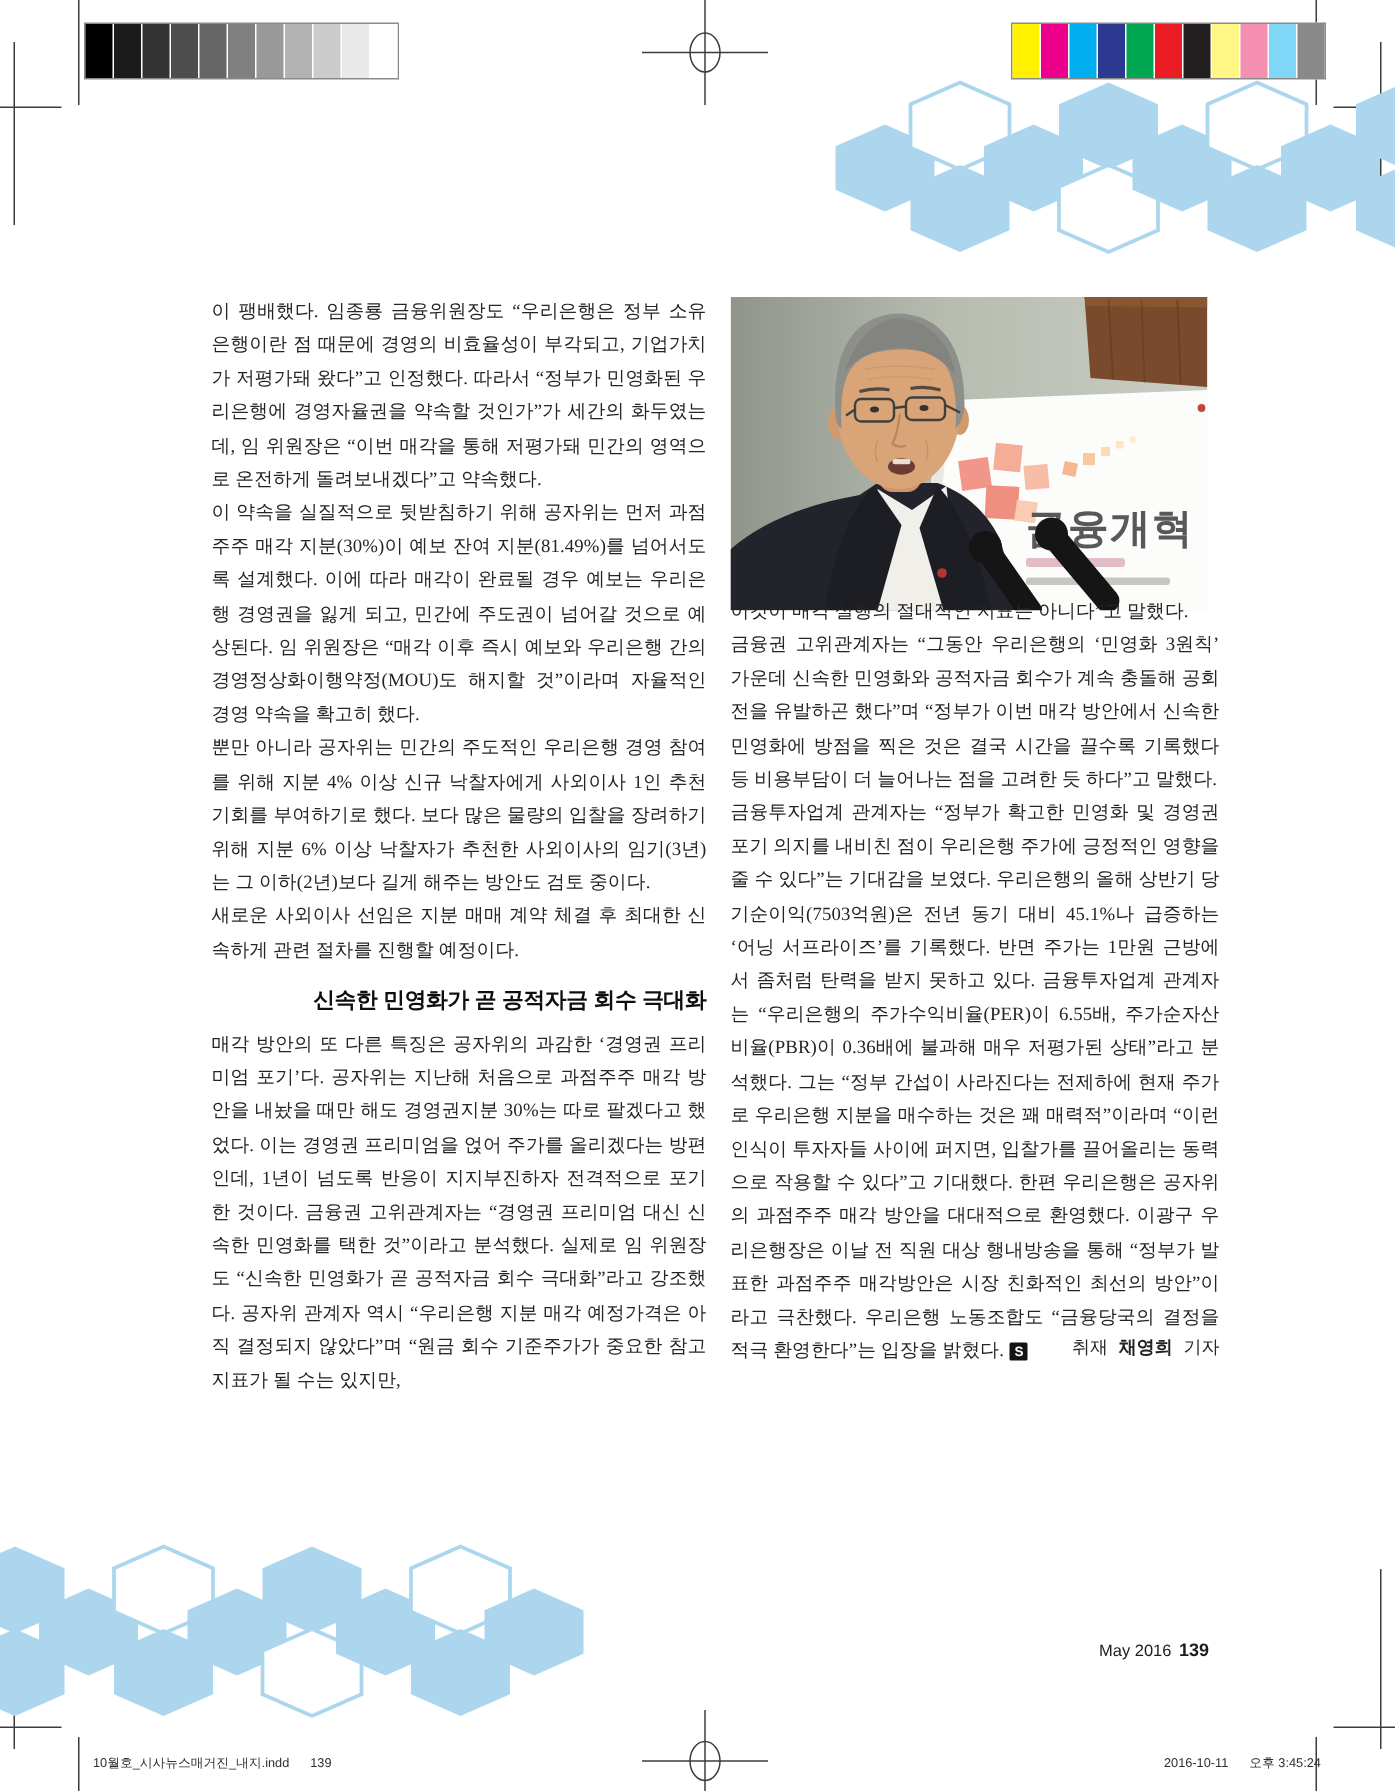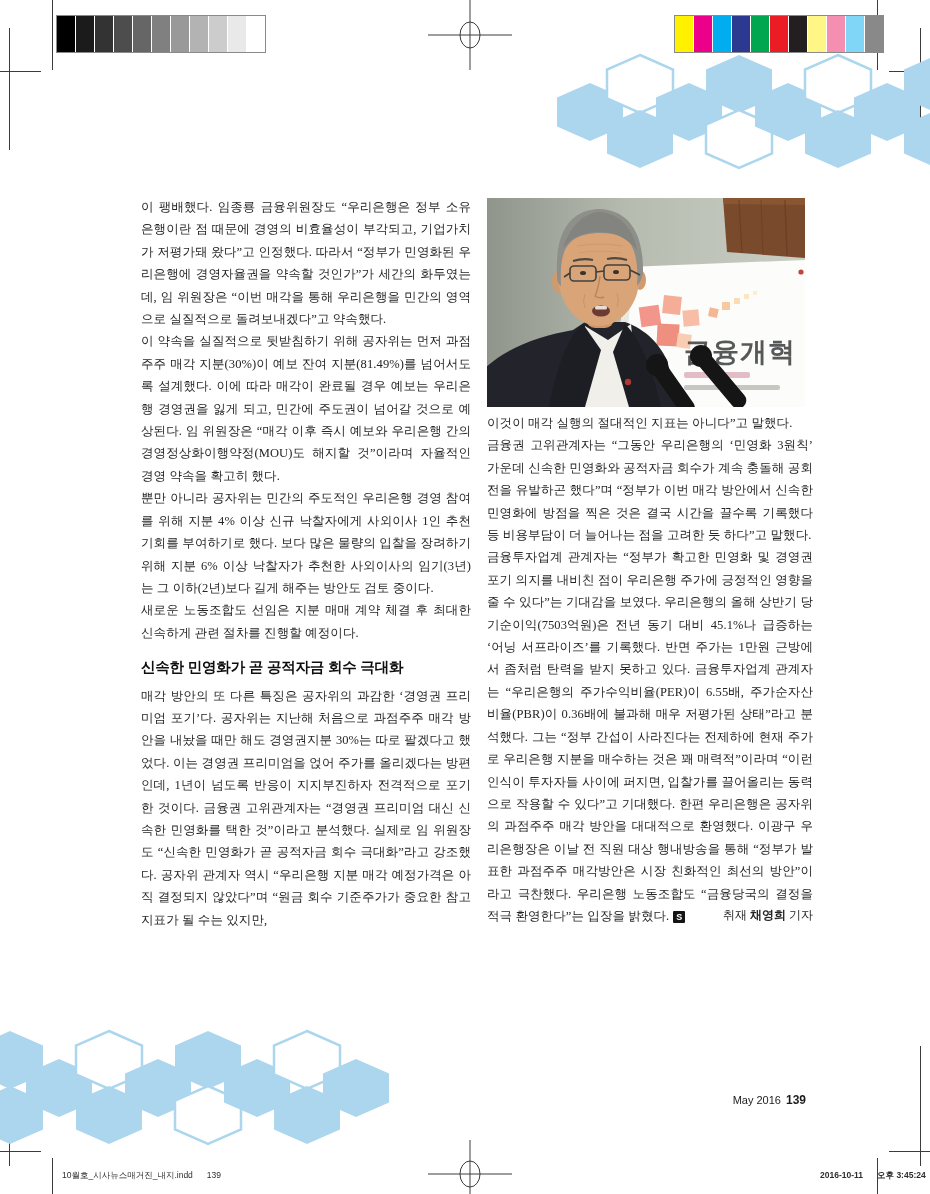--- a/index.html
+++ b/index.html
@@ -17,42 +17,42 @@
   
   .hexsvg{position:absolute;}
   .hf{fill:var(--hex,#abd6ee);}
   .hw{fill:#ffffff;stroke:var(--hex,#abd6ee);stroke-width:2.5;}
 
   
   .col{position:absolute;font-size:12.5px;line-height:22.4px;color:#242424;
        text-align:justify;word-break:break-all;letter-spacing:0.1px;}
   .col p{margin:0;}
   .col-left{left:141px;top:196px;width:330px;}
-  .col-right{left:487px;top:412px;width:326px;}
+  .col-right{left:487px;top:396px;width:326px;}
   .section-heading{font-family:"Liberation Sans","DejaVu Sans",sans-serif;
        font-size:14.5px;font-weight:bold;color:#0e0e0e;margin:12px 0 6px 0;
-       letter-spacing:-0.2px;text-align:left;}
+       letter-spacing:-0.2px;text-align:right;}
   .endmark{display:inline-block;width:12px;height:12px;background:#141414;color:#fff;
        font:bold 9px/12px "Liberation Sans",sans-serif;text-align:center;margin-left:4px;
        border-radius:1px;vertical-align:0px;}
-  .byline{position:absolute;right:0;bottom:1px;font-size:12px;color:#242424;letter-spacing:0;}
+  .byline{position:absolute;right:0;bottom:1px;font-size:12px;color:#242424;letter-spacing:0;font-family:Liberation Mono, monospace;}
   .byline .b{font-weight:bold;}
 
   
   .photo{position:absolute;left:487px;top:198px;width:318px;height:209px;overflow:hidden;}
   .photo svg{display:block;}
 
   
   .footer{position:absolute;left:0;top:1093px;width:806px;text-align:right;
        font-family:"Liberation Sans","DejaVu Sans",sans-serif;font-size:11px;color:#1c1c1c;}
   .footer .pagenum{font-weight:bold;font-size:12px;margin-left:5px;}
   .slug{position:absolute;top:1170px;font-family:"Liberation Sans","DejaVu Sans",sans-serif;
        font-size:8.5px;color:#2e2e2e;white-space:nowrap;}
   .slug-left{left:62px;}
-  .slug-right{left:820px;font-weight:bold;}
+  .slug-right{left:776px;}
   .slug .gap{display:inline-block;width:14px;}
 </style>
 </head>
 <body>
 
 <div class="page">
 
   <div class="mark" style="left:52px;top:0;width:1px;height:70px;"></div>
   <div class="mark" style="left:0;top:71px;width:41px;height:1px;"></div>
   <div class="mark" style="left:9px;top:28px;width:1px;height:122px;"></div>
@@ -213,24 +213,24 @@
       <g fill="#151515">
         <rect x="162" y="167" width="16" height="60" rx="8" transform="rotate(-35 170 167)"></rect>
         <circle cx="170" cy="167" r="11"></circle>
         <rect x="206" y="158" width="16" height="66" rx="8" transform="rotate(-40 214 158)"></rect>
         <circle cx="214" cy="158" r="11"></circle>
       </g>
     </svg>
   </div>
 
   <div class="col col-left">
-    <p>이 팽배했다. 임종룡 금융위원장도 “우리은행은 정부 소유 은행이란 점 때문에 경영의 비효율성이 부각되고, 기업가치가 저평가돼 왔다”고 인정했다. 따라서 “정부가 민영화된 우리은행에 경영자율권을 약속할 것인가”가 세간의 화두였는데, 임 위원장은 “이번 매각을 통해 우리은행을 민간의 영역으로 실질적으로 돌려보내겠다”고 약속했다.</p>
+    <p>이 팽배했다. 임종룡 금융위원장도 “우리은행은 정부 소유 은행이란 점 때문에 경영의 비효율성이 부각되고, 기업가치가 저평가돼 왔다”고 인정했다. 따라서 “정부가 민영화된 우리은행에 경영자율권을 약속할 것인가”가 세간의 화두였는데, 임 위원장은 “이번 매각을 통해 저평가돼 민간의 영역으로 온전하게 돌려보내겠다”고 약속했다.</p>
     <p>이 약속을 실질적으로 뒷받침하기 위해 공자위는 먼저 과점주주 매각 지분(30%)이 예보 잔여 지분(81.49%)를 넘어서도록 설계했다. 이에 따라 매각이 완료될 경우 예보는 우리은행 경영권을 잃게 되고, 민간에 주도권이 넘어갈 것으로 예상된다. 임 위원장은 “매각 이후 즉시 예보와 우리은행 간의 경영정상화이행약정(MOU)도 해지할 것”이라며 자율적인 경영 약속을 확고히 했다.</p>
     <p>뿐만 아니라 공자위는 민간의 주도적인 우리은행 경영 참여를 위해 지분 4% 이상 신규 낙찰자에게 사외이사 1인 추천 기회를 부여하기로 했다. 보다 많은 물량의 입찰을 장려하기 위해 지분 6% 이상 낙찰자가 추천한 사외이사의 임기(3년)는 그 이하(2년)보다 길게 해주는 방안도 검토 중이다.</p>
-    <p>새로운 노동조합도 선임은 지분 매매 계약 체결 후 최대한 신속하게 관련 절차를 진행할 예정이다.</p>
+    <p>새로운 사외이사 선임은 지분 매매 계약 체결 후 최대한 신속하게 관련 절차를 진행할 예정이다.</p>
     <h2 class="section-heading">신속한 민영화가 곧 공적자금 회수 극대화</h2>
     <p>매각 방안의 또 다른 특징은 공자위의 과감한 ‘경영권 프리미엄 포기’다. 공자위는 지난해 처음으로 과점주주 매각 방안을 내놨을 때만 해도 경영권지분 30%는 따로 팔겠다고 했었다. 이는 경영권 프리미엄을 얹어 주가를 올리겠다는 방편인데, 1년이 넘도록 반응이 지지부진하자 전격적으로 포기한 것이다. 금융권 고위관계자는 “경영권 프리미엄 대신 신속한 민영화를 택한 것”이라고 분석했다. 실제로 임 위원장도 “신속한 민영화가 곧 공적자금 회수 극대화”라고 강조했다. 공자위 관계자 역시 “우리은행 지분 매각 예정가격은 아직 결정되지 않았다”며 “원금 회수 기준주가가 중요한 참고지표가 될 수는 있지만,</p>
   </div>
 
   <div class="col col-right">
     <p>이것이 매각 실행의 절대적인 지표는 아니다”고 말했다.</p>
     <p>금융권 고위관계자는 “그동안 우리은행의 ‘민영화 3원칙’ 가운데 신속한 민영화와 공적자금 회수가 계속 충돌해 공회전을 유발하곤 했다”며 “정부가 이번 매각 방안에서 신속한 민영화에 방점을 찍은 것은 결국 시간을 끌수록 기록했다 등 비용부담이 더 늘어나는 점을 고려한 듯 하다”고 말했다.</p>
     <p>
       <span>금융투자업계 관계자는 “정부가 확고한 민영화 및 경영권 포기 의지를 내비친 점이 우리은행 주가에 긍정적인 영향을 줄 수 있다”는 기대감을 보였다. 우리은행의 올해 상반기 당기순이익(7503억원)은 전년 동기 대비 45.1%나 급증하는 ‘어닝 서프라이즈’를 기록했다. 반면 주가는 1만원 근방에서 좀처럼 탄력을 받지 못하고 있다. 금융투자업계 관계자는 “우리은행의 주가수익비율(PER)이 6.55배, 주가순자산비율(PBR)이 0.36배에 불과해 매우 저평가된 상태”라고 분석했다. 그는 “정부 간섭이 사라진다는 전제하에 현재 주가로 우리은행 지분을 매수하는 것은 꽤 매력적”이라며 “이런 인식이 투자자들 사이에 퍼지면, 입찰가를 끌어올리는 동력으로 작용할 수 있다”고 기대했다. 한편 우리은행은 공자위의 과점주주 매각 방안을 대대적으로 환영했다. 이광구 우리은행장은 이날 전 직원 대상 행내방송을 통해 “정부가 발표한 과점주주 매각방안은 시장 친화적인 최선의 방안”이라고 극찬했다. 우리은행 노동조합도 “금융당국의 결정을 적극 환영한다”는 입장을 밝혔다.</span><span class="endmark">S</span>
     </p>

